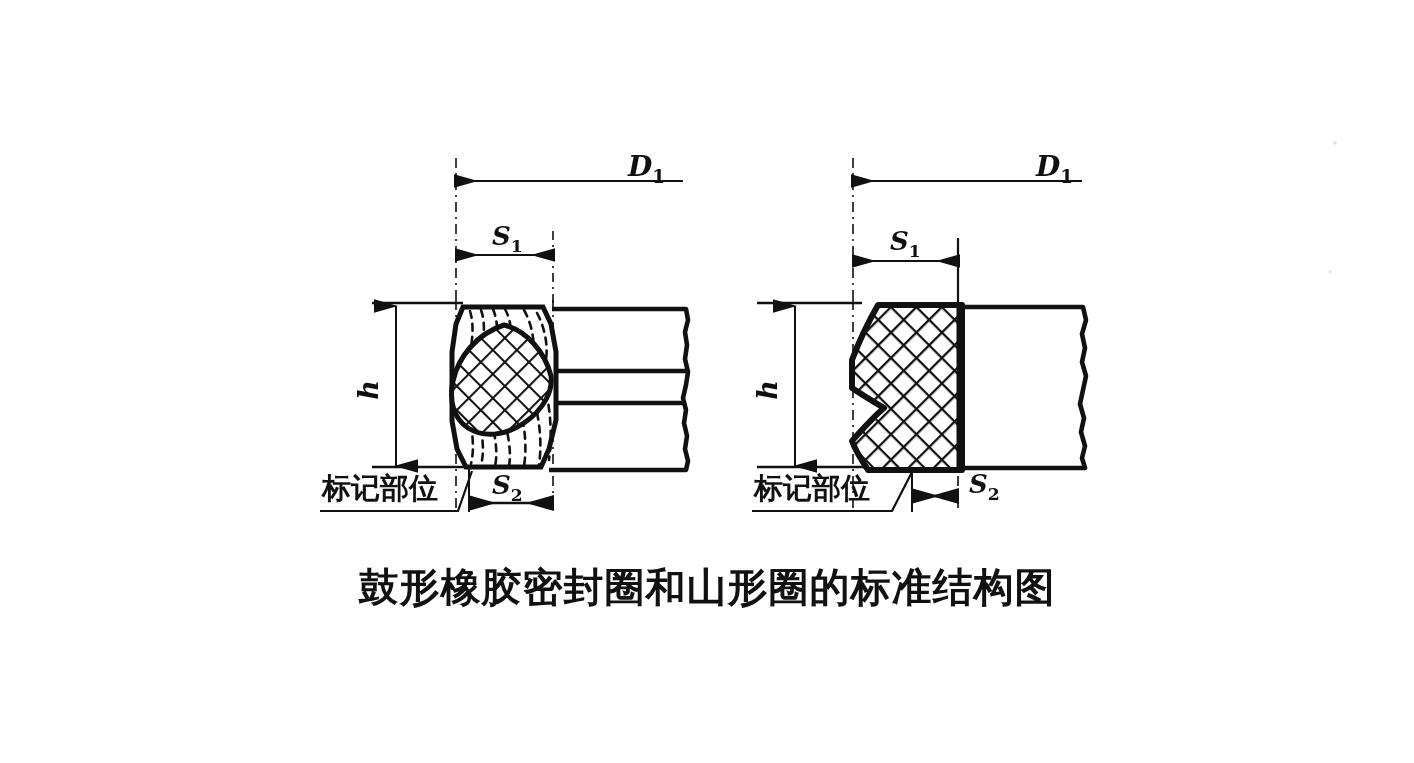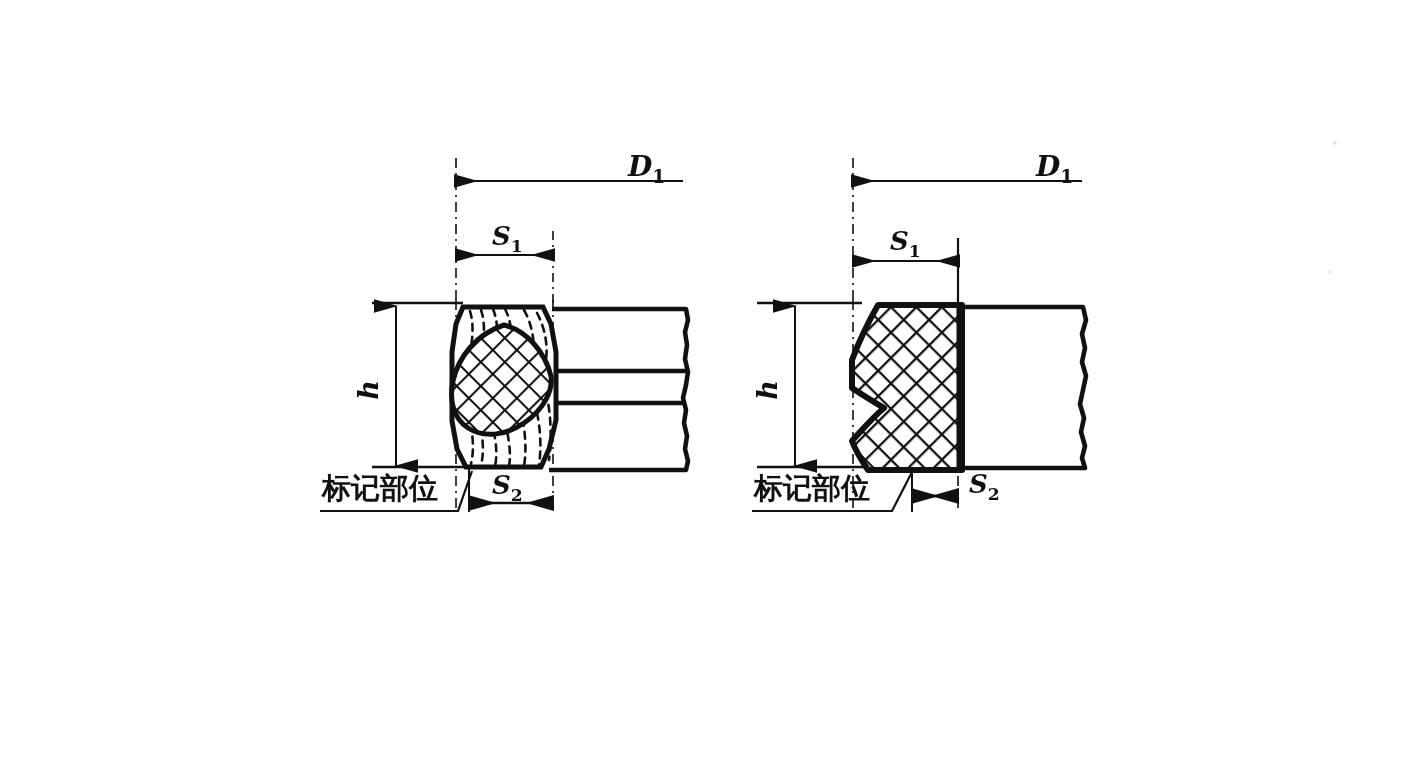--- a/index.html
+++ b/index.html
@@ -222,14 +222,17 @@
         <text class="cjk-label" x="754" y="498" font-size="29">标记部位</text>
       </g>
     </g>
 
     <g opacity="0.30">
       <circle cx="1335" cy="143" r="1.7" fill="#8a8a8a"></circle>
       <circle cx="1330" cy="272" r="1.4" fill="#9a9a9a"></circle>
     </g>
   </svg>
 
+  <div class="cap-wrap">
+    <div class="caption-text">鼓形橡胶密封圈和山形圈的标准结构图</div>
+  </div>
 
 </div>
 
 </body></html>

